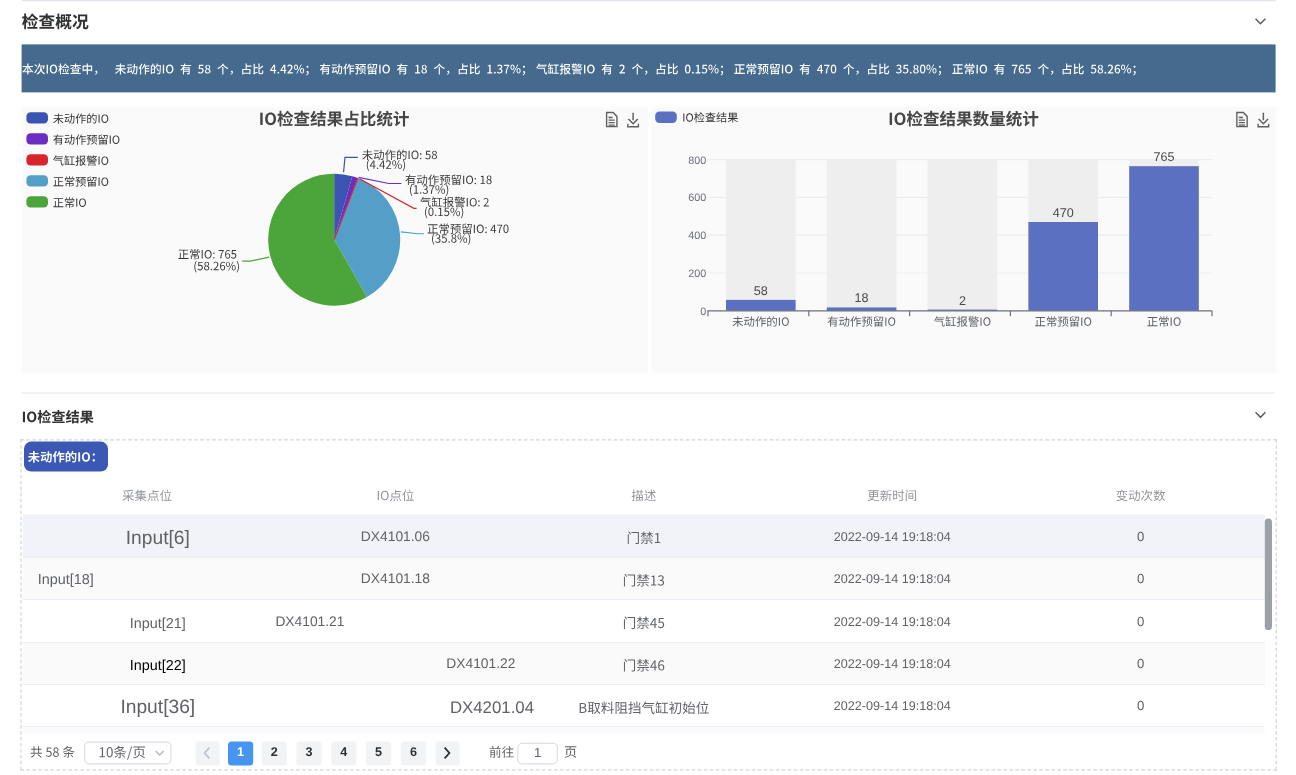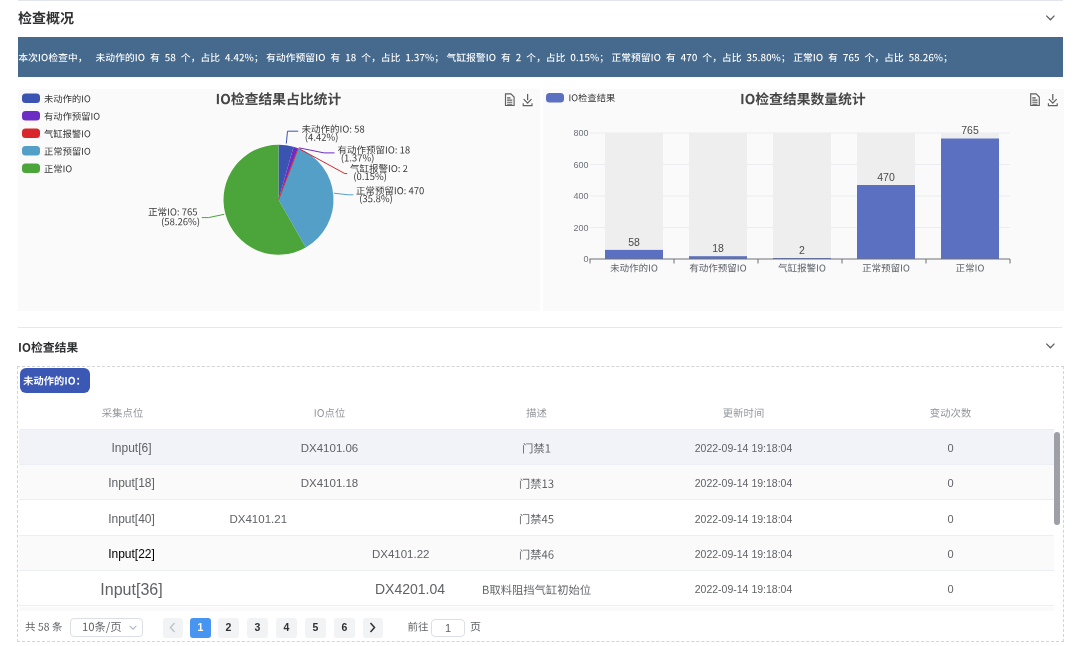--- a/index.html
+++ b/index.html
@@ -5,31 +5,31 @@
 </style></head><body>
 <div style="position:absolute;left:18px;top:0px;width:1045px;height:1px;background:#e2e6ec"></div>
 <div style="position:absolute;left:18px;top:37px;width:1044.7px;height:39.6px;background:#456a8e"></div>
 <div style="position:absolute;left:18px;top:89px;width:522px;height:221.5px;background:#fafafa"></div>
 <div style="position:absolute;left:543px;top:89px;width:520.5px;height:221.5px;background:#fafafa"></div>
 <div style="position:absolute;left:18px;top:327px;width:1044px;height:1px;background:#e5e8ee"></div>
 <div style="position:absolute;left:17px;top:366px;width:1045px;height:274px;border:1px dashed #d4d4d4"></div>
 <div style="position:absolute;left:19.5px;top:368px;width:70px;height:25px;background:#3b58b4;border-radius:6px"></div>
 <div style="position:absolute;left:19px;top:429px;width:1035px;height:1px;background:#ebeef5"></div>
 <div style="position:absolute;left:19px;top:429.5px;width:1035px;height:35.4px;background:#f1f3f8;border-bottom:1px solid #ebeef5;box-sizing:border-box"></div>
-<div style="position:absolute;left:31.5px;top:430.7px;width:200px;text-align:center;font-size:12.0px;color:#606266;line-height:35.4px">Input[6]</div>
+<div style="position:absolute;left:31.5px;top:430.7px;width:200px;text-align:center;font-size:16px;color:#606266;line-height:35.4px">Input[6]</div>
 <div style="position:absolute;left:229.5px;top:430.7px;width:200px;text-align:center;font-size:11.5px;color:#606266;line-height:35.4px">DX4101.06</div>
 <div style="position:absolute;left:643.5px;top:430.7px;width:200px;text-align:center;font-size:10.5px;color:#606266;line-height:35.4px">2022-09-14 19:18:04</div>
 <div style="position:absolute;left:850.5px;top:430.7px;width:200px;text-align:center;font-size:11.0px;color:#606266;line-height:35.4px">0</div>
 <div style="position:absolute;left:19px;top:464.9px;width:1035px;height:35.4px;background:#fafafa;border-bottom:1px solid #ebeef5;box-sizing:border-box"></div>
-<div style="position:absolute;left:31.5px;top:466.1px;width:200px;text-align:center;font-size:12.0px;color:#606266;line-height:35.4px">Input[18]</div>
+<div style="position:absolute;left:31.5px;top:466.1px;width:200px;font-size:12.0px;color:#606266;line-height:35.4px">Input[18]</div>
 <div style="position:absolute;left:229.5px;top:466.1px;width:200px;text-align:center;font-size:11.5px;color:#606266;line-height:35.4px">DX4101.18</div>
 <div style="position:absolute;left:643.5px;top:466.1px;width:200px;text-align:center;font-size:10.5px;color:#606266;line-height:35.4px">2022-09-14 19:18:04</div>
 <div style="position:absolute;left:850.5px;top:466.1px;width:200px;text-align:center;font-size:11.0px;color:#606266;line-height:35.4px">0</div>
 <div style="position:absolute;left:19px;top:500.3px;width:1035px;height:35.4px;background:#ffffff;border-bottom:1px solid #ebeef5;box-sizing:border-box"></div>
-<div style="position:absolute;left:31.5px;top:501.5px;width:200px;text-align:center;font-size:12.0px;color:#606266;line-height:35.4px">Input[40]</div>
+<div style="position:absolute;left:31.5px;top:501.5px;width:200px;text-align:center;font-size:12.0px;color:#606266;line-height:35.4px">Input[21]</div>
 <div style="position:absolute;left:229.5px;top:501.5px;width:200px;font-size:11.5px;color:#606266;line-height:35.4px">DX4101.21</div>
 <div style="position:absolute;left:643.5px;top:501.5px;width:200px;text-align:center;font-size:10.5px;color:#606266;line-height:35.4px">2022-09-14 19:18:04</div>
 <div style="position:absolute;left:850.5px;top:501.5px;width:200px;text-align:center;font-size:11.0px;color:#606266;line-height:35.4px">0</div>
 <div style="position:absolute;left:19px;top:535.7px;width:1035px;height:35.4px;background:#fafafa;border-bottom:1px solid #ebeef5;box-sizing:border-box"></div>
 <div style="position:absolute;left:31.5px;top:536.9px;width:200px;text-align:center;font-size:12.0px;color:#000000;line-height:35.4px">Input[22]</div>
 <div style="position:absolute;left:229.5px;top:536.9px;width:200px;text-align:right;font-size:11.5px;color:#606266;line-height:35.4px">DX4101.22</div>
 <div style="position:absolute;left:643.5px;top:536.9px;width:200px;text-align:center;font-size:10.5px;color:#606266;line-height:35.4px">2022-09-14 19:18:04</div>
 <div style="position:absolute;left:850.5px;top:536.9px;width:200px;text-align:center;font-size:11.0px;color:#606266;line-height:35.4px">0</div>
 <div style="position:absolute;left:19px;top:571.1px;width:1035px;height:35.4px;background:#ffffff;border-bottom:1px solid #ebeef5;box-sizing:border-box"></div>
 <div style="position:absolute;left:31.5px;top:572.3px;width:200px;text-align:center;font-size:16px;color:#606266;line-height:35.4px">Input[36]</div>

